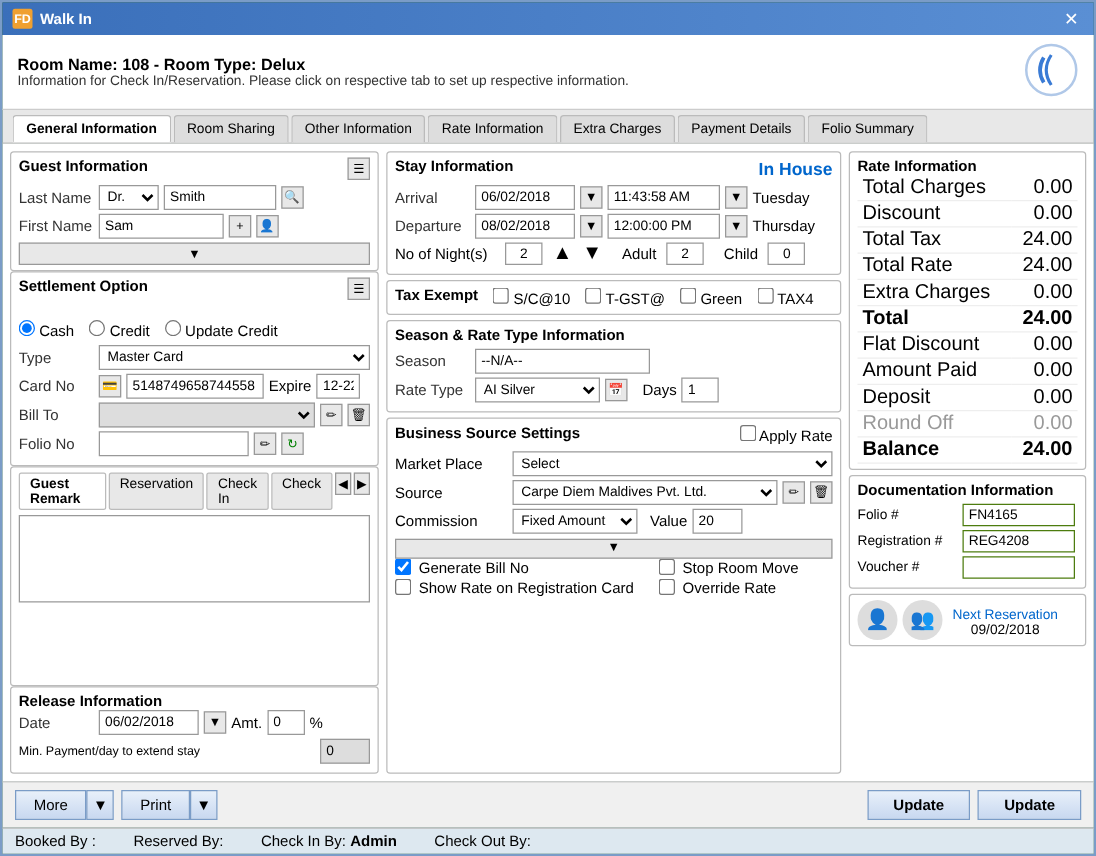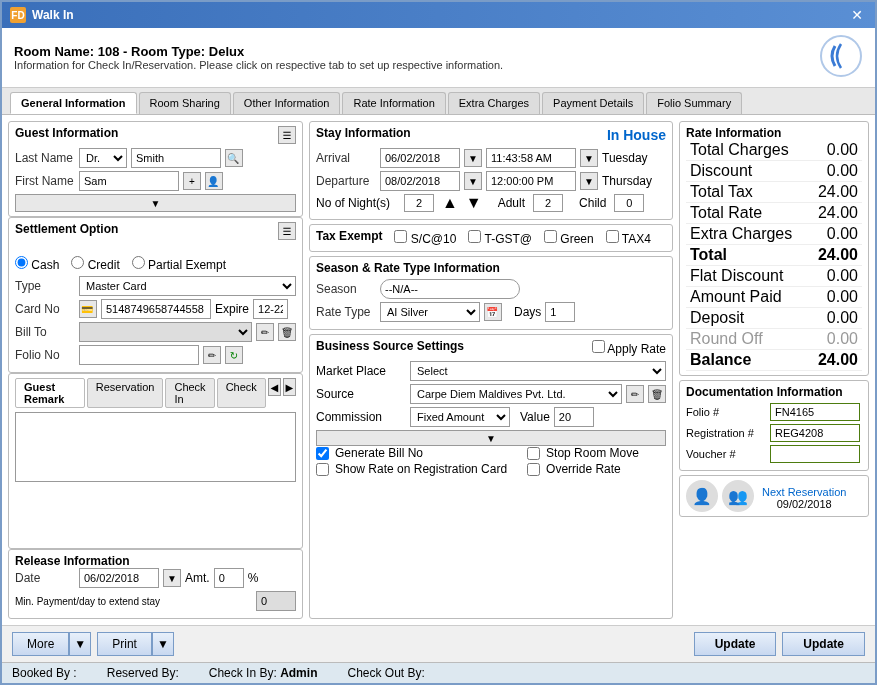--- a/index.html
+++ b/index.html
@@ -120,21 +120,21 @@
         </div>
 
         <div class="panel-box">
           <div style="display:flex;justify-content:space-between;align-items:center;margin-bottom:16px;">
             <span class="panel-title">Settlement Option</span>
             <button class="icon-btn">☰</button>
           </div>
           <div class="radio-group" style="margin-bottom:4px;">
             <label><input type="radio" name="settlement" checked="" style=""> <span>Cash</span></label>
             <label><input type="radio" name="settlement" style=""> <span>Credit</span></label>
-            <label><input type="radio" name="settlement" style=""> <span>Partial Exempt</span></label>
+            <label><input type="radio" name="settlement" style=""> <span>Update Credit</span></label>
           </div>
           <div class="form-row">
             <span class="form-label">Type</span>
             <select style="flex:1;height:20px;font-size:11px;">
               <option>Master Card</option><option>Visa</option><option>Cash</option>
             </select>
           </div>
           <div class="form-row">
             <span class="form-label">Card No</span>
             <button class="icon-btn">💳</button>
@@ -227,21 +227,21 @@
             <label><input type="checkbox" style=""> <span>T-GST@</span></label>
             <label><input type="checkbox" style=""> <span>Green</span></label>
             <label><input type="checkbox" style=""> <span>TAX4</span></label>
           </div>
         </div>
 
         <div class="panel-box">
           <span class="panel-title">Season &amp; Rate Type Information</span>
           <div class="form-row" style="margin-top:4px;">
             <span class="form-label">Season</span>
-            <input class="form-input" style="width: 140px; border-radius: 10px;" type="text" value="--N/A--">
+            <input class="form-input" style="width: 140px;" type="text" value="--N/A--">
           </div>
           <div class="form-row">
             <span class="form-label">Rate Type</span>
             <select style="width:100px;height:20px;font-size:11px;">
               <option>AI Silver</option>
             </select>
             <button class="icon-btn">📅</button>
             <span style="margin-left:8px;">Days</span>
             <input class="form-input" style="width: 30px;" type="text" value="1">
           </div>

